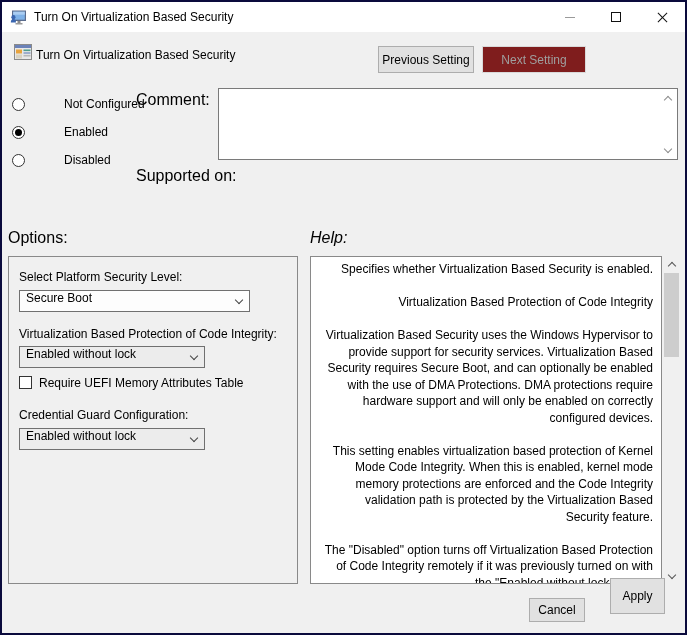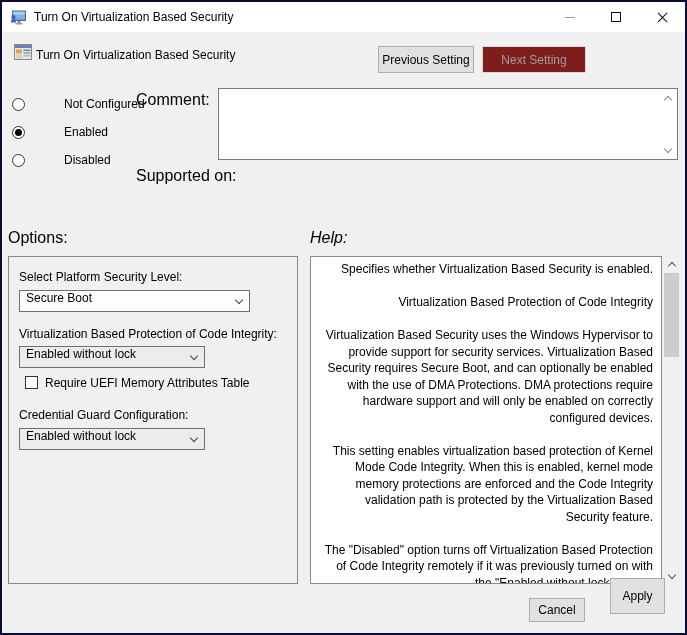--- a/index.html
+++ b/index.html
@@ -82,21 +82,21 @@
     position:absolute; left:10px; height:22px; border:1px solid #707070;
     display:flex; align-items:flex-start; padding-left:6px; padding-right:20px;
   }
   .combo .combo-chev {
     position:absolute; right:7px; top:6px; width:6px; height:6px;
     border-right:1.4px solid #444; border-bottom:1.4px solid #444; transform:rotate(45deg);
   }
   .combo-platform { top:33px;  width:231px; background:#fdfdfd; }
   .combo-vbs      { top:89px;  width:186px; background:#ececec; }
   .combo-cg       { top:171px; width:186px; background:#ececec; }
-  .checkbox-row { position:absolute; left:16px; top:119px; display:flex; align-items:flex-start; }
+  .checkbox-row { position:absolute; left:10px; top:119px; display:flex; align-items:flex-start; }
   .checkbox { width:13px; height:13px; border:1px solid #333; background:#fff; margin-right:7px; flex:0 0 auto; }
 
   
   .help-textbox {
     position:absolute; left:308px; top:254px; width:352px; height:328px;
     border:1px solid #898989; background:#fff; overflow:hidden;
   }
   .help-text { padding:4px 8px 0 8px; line-height:16.5px;text-align:right; }
   .help-text .para { margin-bottom:16.5px; }
   .help-scrollbar { position:absolute; left:661px; top:254px; width:17px; height:328px; background:#f0f0f0; }

